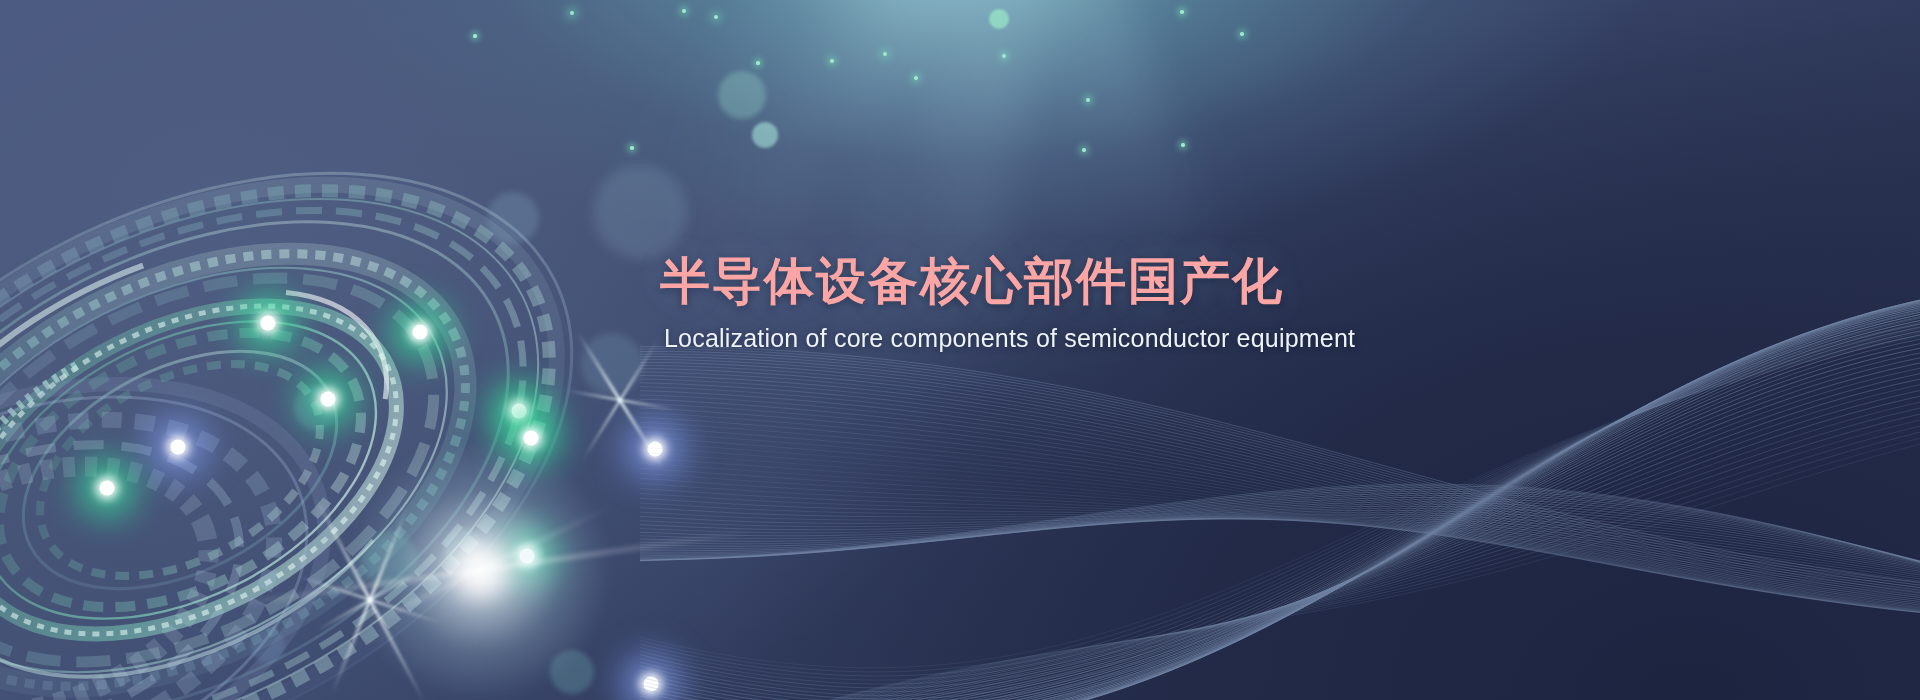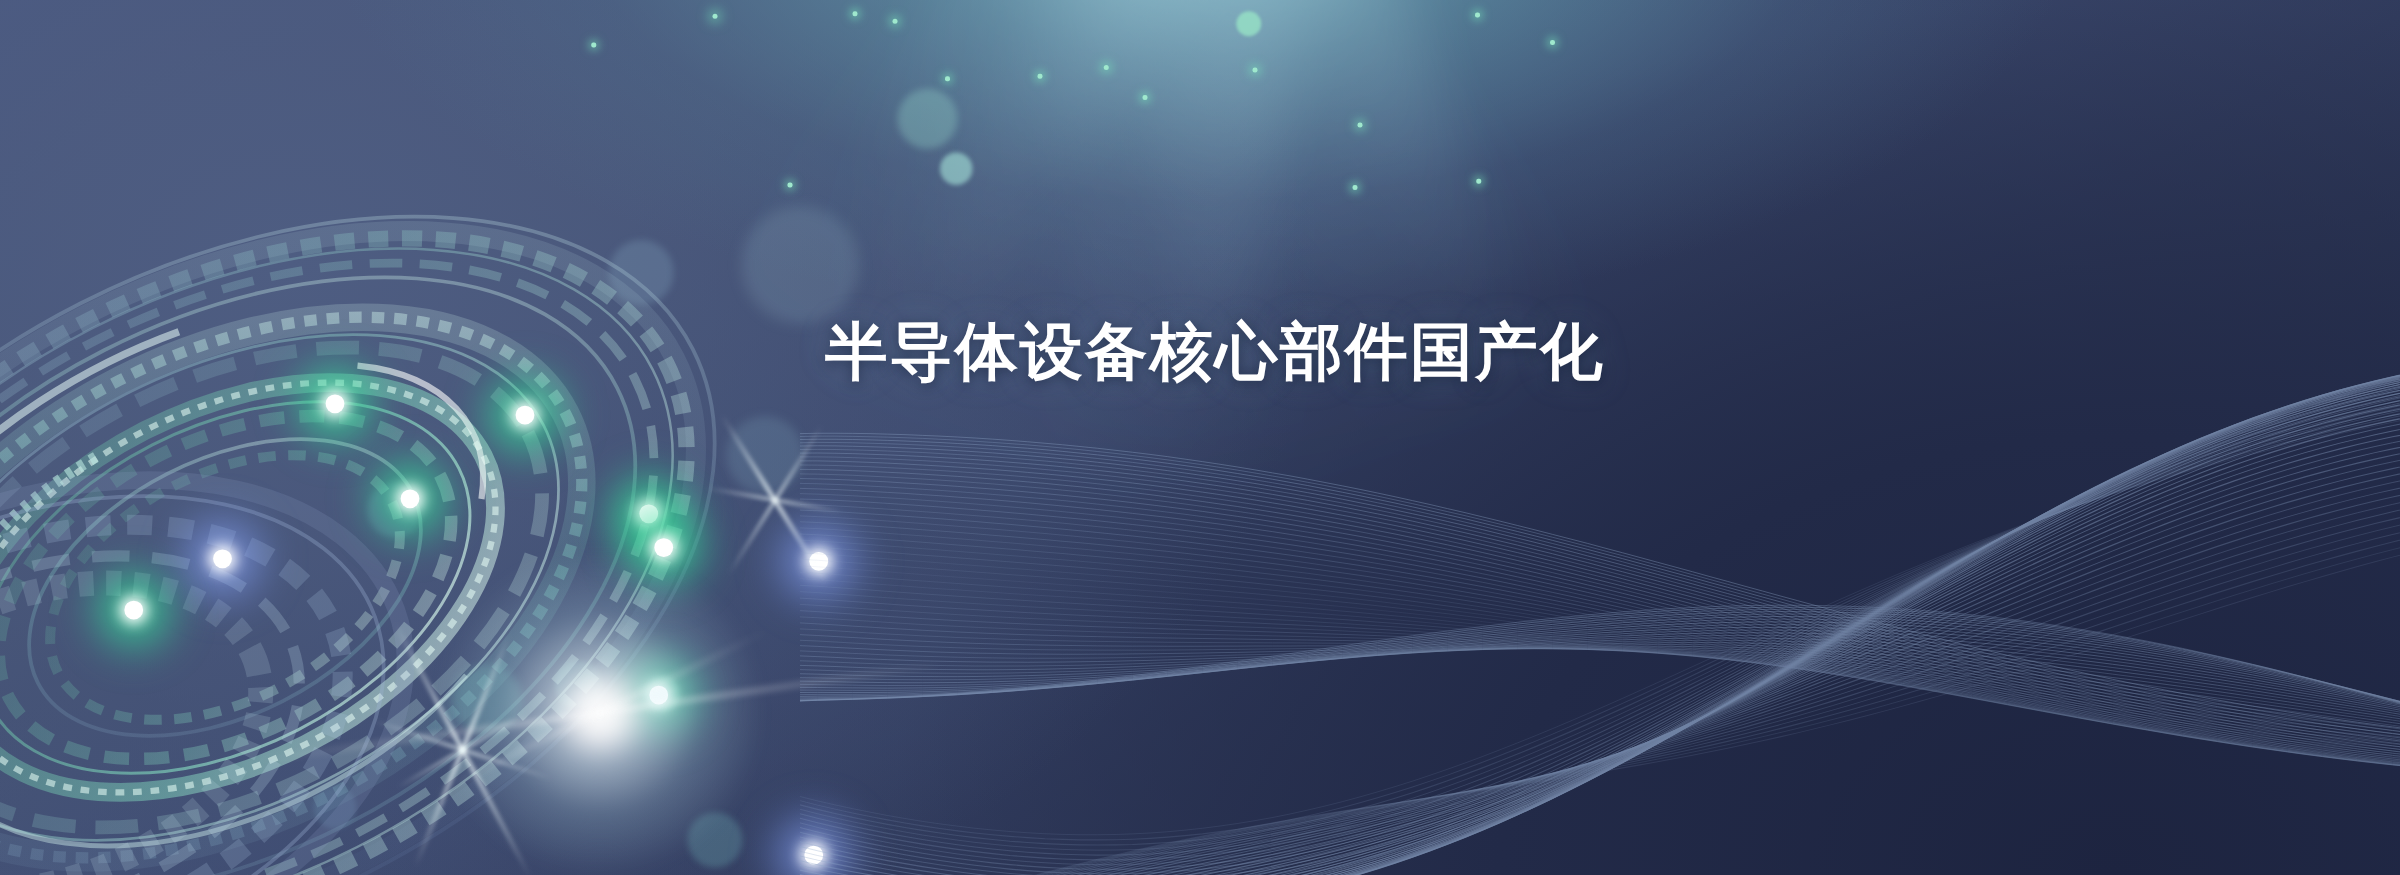--- a/index.html
+++ b/index.html
@@ -83,21 +83,21 @@
   
   #text-block{
     position:absolute;left:660px;top:252px;width:820px;
     z-index:40;
   }
   #title{
     margin:0;
     font-size:50px;
     line-height:1.16;
     font-weight:700;
-    color:#ffffff;
+    color:#fca5a5;
     letter-spacing:2px;
     text-shadow:0 2px 10px rgba(10,18,40,.55), 0 0 26px rgba(150,200,230,.25);
     white-space:nowrap;
   }
   #subtitle{
     margin:14px 0 0 4px;
     font-size:25px;
     font-weight:400;
     color:#eef3f8;
     letter-spacing:.2px;
@@ -403,15 +403,16 @@
         <path d="M0.0 56.8 L14.0 56.6 L28.0 56.7 L42.0 57.0 L56.0 57.4 L70.0 57.8 L84.0 58.4 L98.0 59.0 L112.0 59.7 L126.0 60.5 L140.0 61.4 L154.0 62.3 L168.0 63.4 L182.0 64.5 L196.0 65.7 L210.0 67.0 L224.0 68.3 L238.0 69.8 L252.0 71.3 L266.0 73.0 L280.0 74.7 L294.0 76.5 L308.0 78.4 L322.0 80.4 L336.0 82.4 L350.0 84.6 L364.0 86.8 L378.0 89.2 L392.0 91.6 L406.0 94.1 L420.0 96.7 L434.0 99.4 L448.0 102.2 L462.0 105.0 L476.0 108.0 L490.0 111.0 L504.0 114.0 L518.0 117.2 L532.0 120.4 L546.0 123.7 L560.0 127.1 L574.0 130.5 L588.0 133.9 L602.0 137.5 L616.0 141.0 L630.0 144.7 L644.0 148.3 L658.0 152.0 L672.0 155.8 L686.0 159.5 L700.0 163.3 L714.0 167.1 L728.0 171.0 L742.0 174.8 L756.0 178.6 L770.0 182.5 L784.0 186.3 L798.0 190.2 L812.0 194.0 L826.0 197.8 L840.0 201.6 L854.0 205.4 L868.0 209.1 L882.0 212.9 L896.0 216.5 L910.0 220.2 L924.0 223.8 L938.0 227.3 L952.0 230.8 L966.0 234.3 L980.0 237.6 L994.0 241.0 L1008.0 244.2 L1022.0 247.4 L1036.0 250.5 L1050.0 253.6 L1064.0 256.6 L1078.0 259.5 L1092.0 262.3 L1106.0 265.1 L1120.0 267.8 L1134.0 270.4 L1148.0 272.9 L1162.0 275.3 L1176.0 277.7 L1190.0 280.0 L1204.0 282.2 L1218.0 284.3 L1232.0 286.3 L1246.0 288.3 L1260.0 290.2 L1274.0 292.0 L1288.0 293.8 L1302.0 295.4 L1316.0 297.0 " fill="none" stroke="#8fa6c8" stroke-width="0.80" opacity="0.494"></path>
         <path d="M0.0 54.2 L14.0 53.9 L28.0 54.0 L42.0 54.2 L56.0 54.6 L70.0 55.0 L84.0 55.5 L98.0 56.1 L112.0 56.8 L126.0 57.6 L140.0 58.4 L154.0 59.4 L168.0 60.4 L182.0 61.5 L196.0 62.7 L210.0 64.0 L224.0 65.3 L238.0 66.8 L252.0 68.3 L266.0 69.9 L280.0 71.7 L294.0 73.5 L308.0 75.4 L322.0 77.4 L336.0 79.5 L350.0 81.6 L364.0 83.9 L378.0 86.2 L392.0 88.7 L406.0 91.2 L420.0 93.8 L434.0 96.5 L448.0 99.3 L462.0 102.2 L476.0 105.1 L490.0 108.2 L504.0 111.3 L518.0 114.4 L532.0 117.7 L546.0 121.0 L560.0 124.4 L574.0 127.8 L588.0 131.3 L602.0 134.8 L616.0 138.4 L630.0 142.0 L644.0 145.7 L658.0 149.4 L672.0 153.2 L686.0 157.0 L700.0 160.8 L714.0 164.6 L728.0 168.4 L742.0 172.3 L756.0 176.1 L770.0 180.0 L784.0 183.9 L798.0 187.7 L812.0 191.5 L826.0 195.4 L840.0 199.2 L854.0 202.9 L868.0 206.7 L882.0 210.4 L896.0 214.1 L910.0 217.7 L924.0 221.3 L938.0 224.9 L952.0 228.4 L966.0 231.8 L980.0 235.2 L994.0 238.5 L1008.0 241.8 L1022.0 244.9 L1036.0 248.1 L1050.0 251.1 L1064.0 254.1 L1078.0 257.0 L1092.0 259.8 L1106.0 262.6 L1120.0 265.3 L1134.0 267.9 L1148.0 270.4 L1162.0 272.8 L1176.0 275.2 L1190.0 277.5 L1204.0 279.7 L1218.0 281.8 L1232.0 283.8 L1246.0 285.8 L1260.0 287.7 L1274.0 289.5 L1288.0 291.3 L1302.0 293.0 L1316.0 294.6 " fill="none" stroke="#8fa6c8" stroke-width="0.65" opacity="0.502"></path>
         <path d="M0.0 51.6 L14.0 51.4 L28.0 51.4 L42.0 51.6 L56.0 51.9 L70.0 52.3 L84.0 52.8 L98.0 53.4 L112.0 54.0 L126.0 54.8 L140.0 55.6 L154.0 56.5 L168.0 57.6 L182.0 58.6 L196.0 59.8 L210.0 61.1 L224.0 62.5 L238.0 63.9 L252.0 65.5 L266.0 67.1 L280.0 68.8 L294.0 70.6 L308.0 72.5 L322.0 74.5 L336.0 76.6 L350.0 78.8 L364.0 81.1 L378.0 83.4 L392.0 85.9 L406.0 88.4 L420.0 91.1 L434.0 93.8 L448.0 96.6 L462.0 99.5 L476.0 102.4 L490.0 105.5 L504.0 108.6 L518.0 111.8 L532.0 115.0 L546.0 118.4 L560.0 121.8 L574.0 125.2 L588.0 128.7 L602.0 132.3 L616.0 135.9 L630.0 139.5 L644.0 143.2 L658.0 146.9 L672.0 150.7 L686.0 154.5 L700.0 158.3 L714.0 162.1 L728.0 166.0 L742.0 169.8 L756.0 173.7 L770.0 177.6 L784.0 181.4 L798.0 185.3 L812.0 189.1 L826.0 192.9 L840.0 196.7 L854.0 200.5 L868.0 204.2 L882.0 208.0 L896.0 211.6 L910.0 215.3 L924.0 218.9 L938.0 222.4 L952.0 225.9 L966.0 229.3 L980.0 232.7 L994.0 236.0 L1008.0 239.3 L1022.0 242.4 L1036.0 245.5 L1050.0 248.6 L1064.0 251.6 L1078.0 254.5 L1092.0 257.3 L1106.0 260.0 L1120.0 262.7 L1134.0 265.3 L1148.0 267.8 L1162.0 270.2 L1176.0 272.6 L1190.0 274.9 L1204.0 277.1 L1218.0 279.2 L1232.0 281.2 L1246.0 283.2 L1260.0 285.1 L1274.0 286.9 L1288.0 288.7 L1302.0 290.4 L1316.0 292.0 " fill="none" stroke="#8fa6c8" stroke-width="0.80" opacity="0.509"></path>
         <path d="M0.0 49.2 L14.0 48.9 L28.0 48.9 L42.0 49.1 L56.0 49.4 L70.0 49.7 L84.0 50.2 L98.0 50.7 L112.0 51.4 L126.0 52.1 L140.0 53.0 L154.0 53.9 L168.0 54.9 L182.0 55.9 L196.0 57.1 L210.0 58.4 L224.0 59.7 L238.0 61.2 L252.0 62.7 L266.0 64.4 L280.0 66.1 L294.0 67.9 L308.0 69.8 L322.0 71.8 L336.0 73.9 L350.0 76.1 L364.0 78.4 L378.0 80.8 L392.0 83.2 L406.0 85.8 L420.0 88.4 L434.0 91.2 L448.0 94.0 L462.0 96.9 L476.0 99.9 L490.0 102.9 L504.0 106.1 L518.0 109.3 L532.0 112.5 L546.0 115.9 L560.0 119.3 L574.0 122.7 L588.0 126.2 L602.0 129.8 L616.0 133.4 L630.0 137.1 L644.0 140.8 L658.0 144.5 L672.0 148.3 L686.0 152.1 L700.0 155.9 L714.0 159.7 L728.0 163.6 L742.0 167.4 L756.0 171.3 L770.0 175.2 L784.0 179.0 L798.0 182.9 L812.0 186.7 L826.0 190.5 L840.0 194.3 L854.0 198.1 L868.0 201.8 L882.0 205.5 L896.0 209.2 L910.0 212.8 L924.0 216.4 L938.0 219.9 L952.0 223.4 L966.0 226.8 L980.0 230.2 L994.0 233.5 L1008.0 236.7 L1022.0 239.9 L1036.0 243.0 L1050.0 246.0 L1064.0 249.0 L1078.0 251.9 L1092.0 254.7 L1106.0 257.4 L1120.0 260.1 L1134.0 262.7 L1148.0 265.2 L1162.0 267.6 L1176.0 269.9 L1190.0 272.2 L1204.0 274.4 L1218.0 276.5 L1232.0 278.6 L1246.0 280.5 L1260.0 282.4 L1274.0 284.3 L1288.0 286.0 L1302.0 287.7 L1316.0 289.4 " fill="none" stroke="#8fa6c8" stroke-width="0.65" opacity="0.516"></path>
         <path d="M0.0 46.9 L14.0 46.6 L28.0 46.6 L42.0 46.7 L56.0 46.9 L70.0 47.3 L84.0 47.7 L98.0 48.3 L112.0 48.9 L126.0 49.6 L140.0 50.4 L154.0 51.3 L168.0 52.3 L182.0 53.4 L196.0 54.6 L210.0 55.8 L224.0 57.2 L238.0 58.6 L252.0 60.2 L266.0 61.8 L280.0 63.5 L294.0 65.3 L308.0 67.3 L322.0 69.3 L336.0 71.4 L350.0 73.6 L364.0 75.9 L378.0 78.3 L392.0 80.7 L406.0 83.3 L420.0 86.0 L434.0 88.7 L448.0 91.5 L462.0 94.4 L476.0 97.4 L490.0 100.5 L504.0 103.6 L518.0 106.9 L532.0 110.1 L546.0 113.5 L560.0 116.9 L574.0 120.4 L588.0 123.9 L602.0 127.5 L616.0 131.1 L630.0 134.7 L644.0 138.5 L658.0 142.2 L672.0 146.0 L686.0 149.8 L700.0 153.6 L714.0 157.4 L728.0 161.3 L742.0 165.1 L756.0 169.0 L770.0 172.8 L784.0 176.7 L798.0 180.5 L812.0 184.3 L826.0 188.2 L840.0 191.9 L854.0 195.7 L868.0 199.4 L882.0 203.1 L896.0 206.8 L910.0 210.4 L924.0 213.9 L938.0 217.5 L952.0 220.9 L966.0 224.3 L980.0 227.7 L994.0 231.0 L1008.0 234.2 L1022.0 237.3 L1036.0 240.4 L1050.0 243.4 L1064.0 246.4 L1078.0 249.2 L1092.0 252.0 L1106.0 254.8 L1120.0 257.4 L1134.0 260.0 L1148.0 262.5 L1162.0 264.9 L1176.0 267.2 L1190.0 269.5 L1204.0 271.7 L1218.0 273.8 L1232.0 275.8 L1246.0 277.8 L1260.0 279.7 L1274.0 281.5 L1288.0 283.3 L1302.0 285.0 L1316.0 286.6 " fill="none" stroke="#8fa6c8" stroke-width="0.80" opacity="0.521"></path>
       </svg>
   </div>
 
   <div id="text-block">
     <h1 id="title">半导体设备核心部件国产化</h1>
+    <p id="subtitle">Localization of core components of semiconductor equipment</p>
   </div>
 
 </div>
 
 </body></html>

